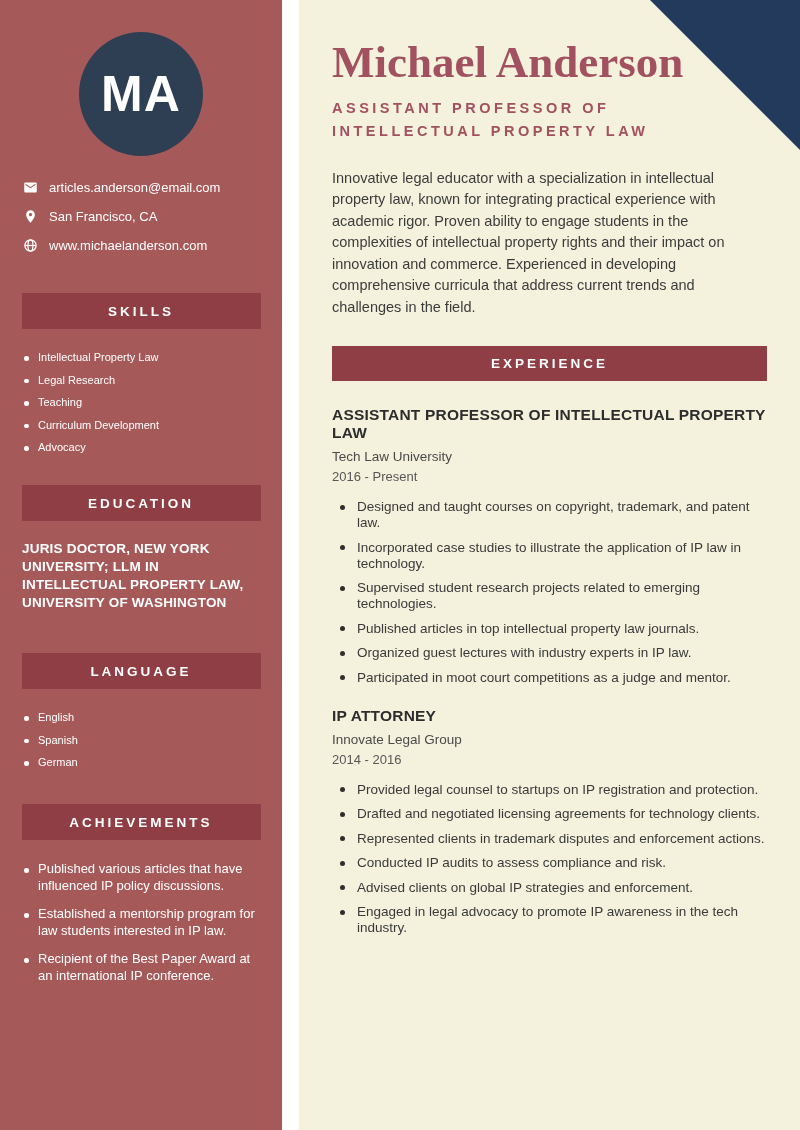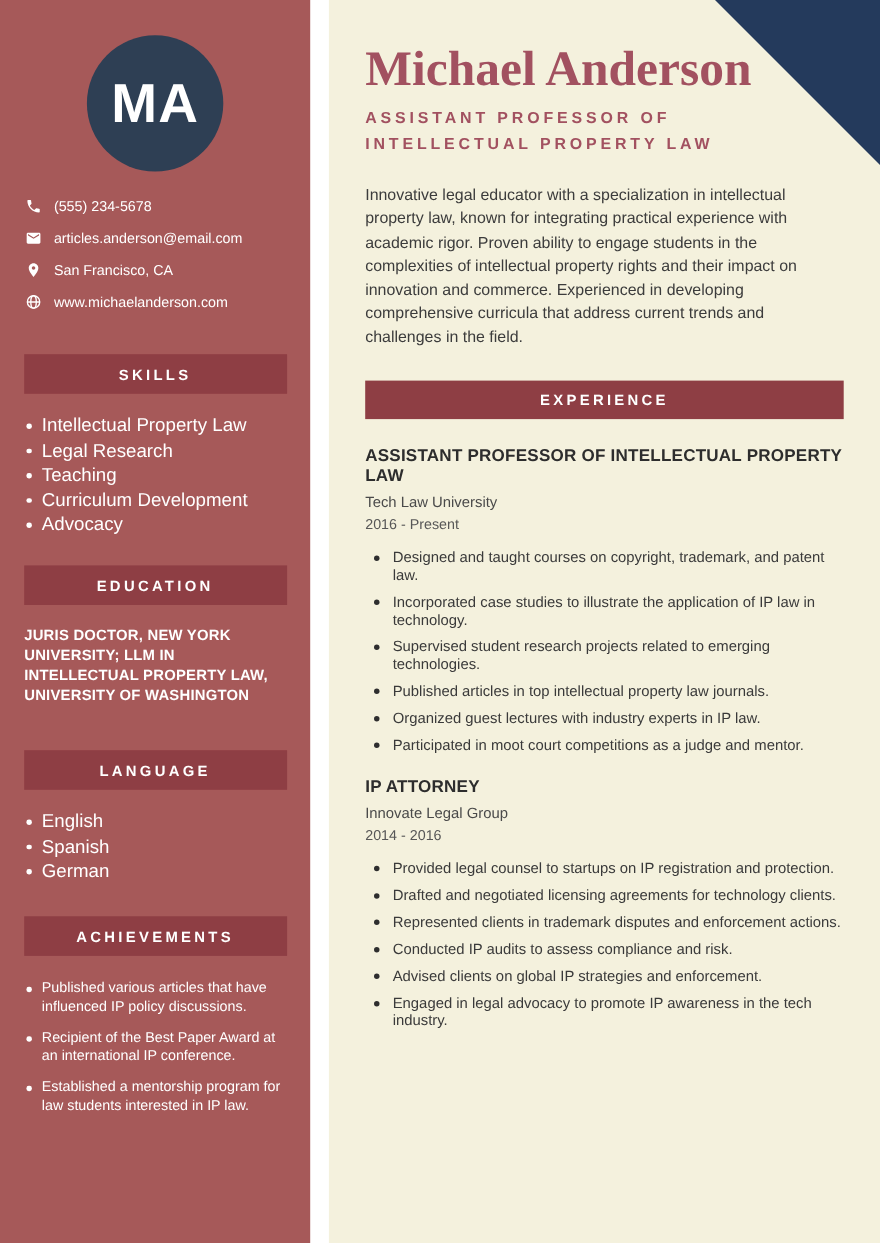--- a/index.html
+++ b/index.html
@@ -79,21 +79,21 @@
   .banner-language { margin-top: 41px; }
   .banner-achievements { margin-top: 33px; }
 
   .slist {
     list-style: none;
     margin: 20px 0 0 24px;
   }
   .slist li {
     position: relative;
     padding-left: 14px;
-    font-size: 17px;
+    font-size: 11px;
     line-height: 17px;
     margin-bottom: 5.5px;
     color: #ffffff;
   }
   .slist li::before {
     content: "";
     position: absolute;
     left: 0;
     top: 7px;
     width: 4.5px;
@@ -218,28 +218,20 @@
 <body>
 
 <div class="page">
 
   <aside class="sidebar">
     <div class="avatar">
       <span>MA</span>
     </div>
 
     <ul class="contact">
-      <li>
-        <span class="cicon">
-          <svg viewBox="0 0 24 24">
-              <path d="M6.62 10.79c1.44 2.83 3.76 5.14 6.59 6.59l2.2-2.2c.27-.27.67-.36 1.02-.24 1.12.37 2.33.57 3.57.57.55 0 1 .45 1 1V20c0 .55-.45 1-1 1-9.39 0-17-7.61-17-17 0-.55.45-1 1-1h3.5c.55 0 1 .45 1 1 0 1.25.2 2.45.57 3.57.11.35.03.74-.25 1.02l-2.2 2.2z"></path>
-            </svg>
-        </span>
-        <span class="ctext">(555) 234-5678</span>
-      </li>
       <li>
         <span class="cicon">
           <svg viewBox="0 0 24 24">
               <path d="M20 4H4c-1.1 0-1.99.9-1.99 2L2 18c0 1.1.9 2 2 2h16c1.1 0 2-.9 2-2V6c0-1.1-.9-2-2-2zm0 4-8 5-8-5V6l8 5 8-5v2z"></path>
             </svg>
         </span>
         <span class="ctext">articles.anderson@email.com</span>
       </li>
       <li>
         <span class="cicon">
@@ -284,22 +276,22 @@
       <li>English</li>
       <li>Spanish</li>
       <li>German</li>
     </ul>
 
     <div class="banner banner-achievements">
       <span>ACHIEVEMENTS</span>
     </div>
     <ul class="slist achv">
       <li>Published various articles that have influenced IP policy discussions.</li>
+      <li>Established a mentorship program for law students interested in IP law.</li>
       <li>Recipient of the Best Paper Award at an international IP conference.</li>
-      <li>Established a mentorship program for law students interested in IP law.</li>
     </ul>
   </aside>
 
   <main class="main">
     <div class="corner-triangle"></div>
 
     <h1 class="name">Michael Anderson</h1>
     <div class="subtitle">ASSISTANT PROFESSOR OF INTELLECTUAL PROPERTY LAW</div>
 
     <p class="summary">Innovative legal educator with a specialization in intellectual property law, known for integrating practical experience with academic rigor. Proven ability to engage students in the complexities of intellectual property rights and their impact on innovation and commerce. Experienced in developing comprehensive curricula that address current trends and challenges in the field.</p>

